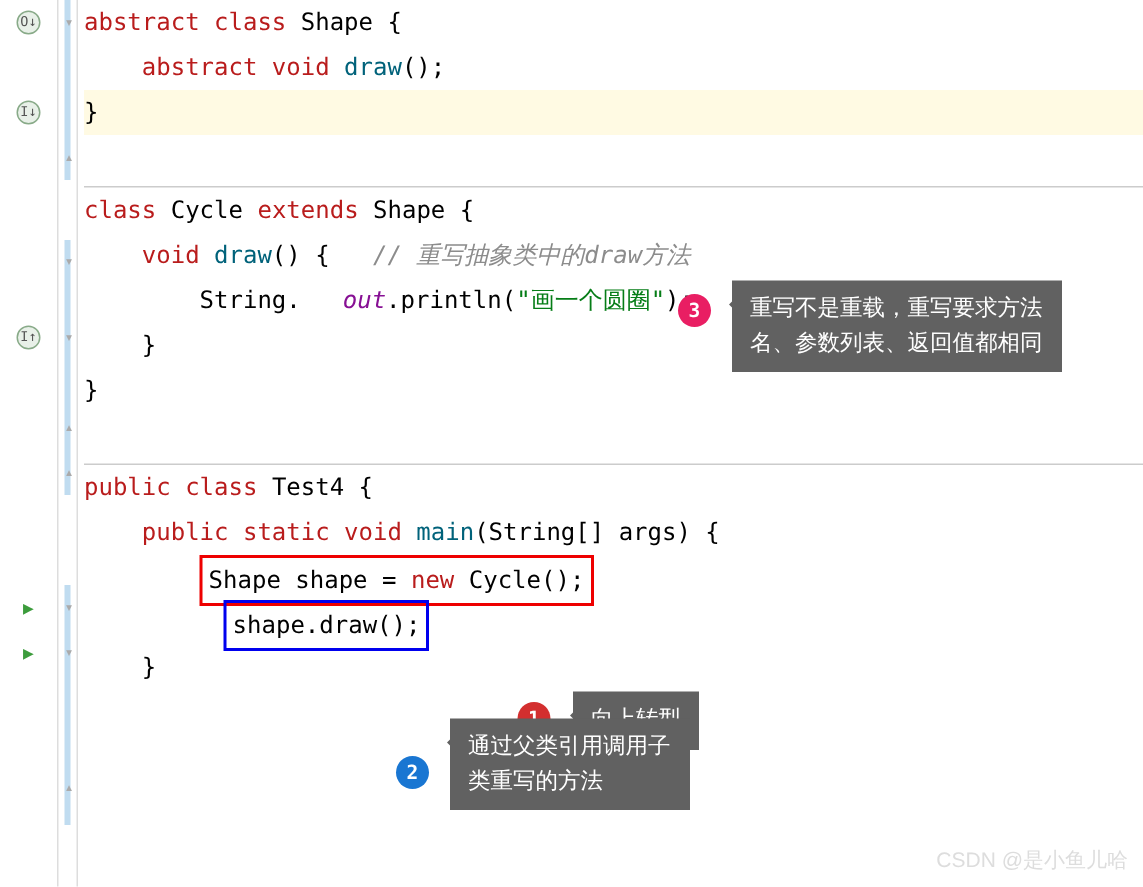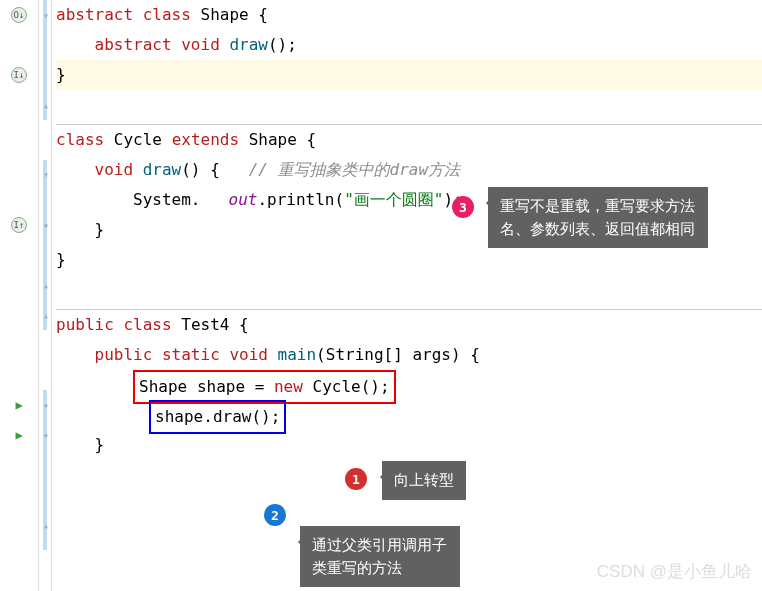--- a/index.html
+++ b/index.html
@@ -120,21 +120,21 @@
       left: -8px;
       top: 10px;
       border: 6px solid transparent;
       border-right-color: #616161;
     }
     .watermark {
       position: absolute;
       bottom: 8px;
       right: 10px;
       color: #ddd;
-      font-size: 17px;
+      font-size: 14px;
       font-family: sans-serif;
     }
   </style>
 </head>
 <body>
 
 <div class="editor">
   <div class="gutter">
     <div class="gutter-line">
         <span class="gutter-icon override-icon">O↓</span>
@@ -209,35 +209,35 @@
   </div>
 
   <div class="code-area">
     <div class="line"><span class="kw">abstract</span> <span class="kw">class</span> <span>Shape</span> <span class="brace">{</span></div>
     <div class="line">    <span class="kw">abstract</span> <span class="kw">void</span> <span class="method">draw</span><span>();</span></div>
     <div class="line hl-yellow"><span>}</span></div>
     <div class="line"></div>
     <div class="separator-line"></div>
     <div class="line"><span class="kw">class</span> <span>Cycle</span> <span class="kw">extends</span> <span>Shape</span> <span>{</span></div>
     <div class="line">    <span class="kw">void</span> <span class="method">draw</span><span>() {</span>   <span class="comment">// 重写抽象类中的draw方法</span></div>
-    <div class="line">        <span>System</span>.<span class="static-field">out</span>.<span>println</span><span>(</span><span class="str">"画一个圆圈"</span><span>);</span></div>
+    <div class="line">        <span>String</span>.<span class="static-field">out</span>.<span>println</span><span>(</span><span class="str">"画一个圆圈"</span><span>);</span></div>
     <div class="line">    <span>}</span></div>
     <div class="line"><span>}</span></div>
     <div class="line"></div>
     <div class="separator-line"></div>
     <div class="line"><span class="kw">public</span> <span class="kw">class</span> <span>Test4</span> <span>{</span></div>
     <div class="line">    <span class="kw">public</span> <span class="kw">static</span> <span class="kw">void</span> <span class="method">main</span><span>(String[] args) {</span></div>
     <div class="line">        <span class="box-red"><span>Shape</span> <span>shape</span> <span>=</span> <span class="kw">new</span> <span>Cycle</span><span>();</span></span></div>
     <div class="line">        <span class="box-blue"><span>shape</span><span>.</span><span>draw</span><span>();</span></span></div>
     <div class="line">    <span>}</span></div>
   </div>
 </div>
 
 <span class="badge badge-1" style="top:468px;left:345px">1</span>
 <div class="callout" style="top:461px;left:382px">向上转型</div>
 
 <span class="badge badge-2" style="top:504px;left:264px">2</span>
-<div class="callout" style="top:526px;left:300px;width:160px">通过父类引用调用子类重写的方法</div>
+<div class="callout" style="top:479px;left:300px;width:160px">通过父类引用调用子类重写的方法</div>
 
 <span class="badge badge-3" style="top:196px;left:452px">3</span>
 <div class="callout" style="top:187px;left:488px;width:220px">重写不是重载，重写要求方法名、参数列表、返回值都相同</div>
 
 <div class="watermark">CSDN @是小鱼儿哈</div>
 
 </body></html>

